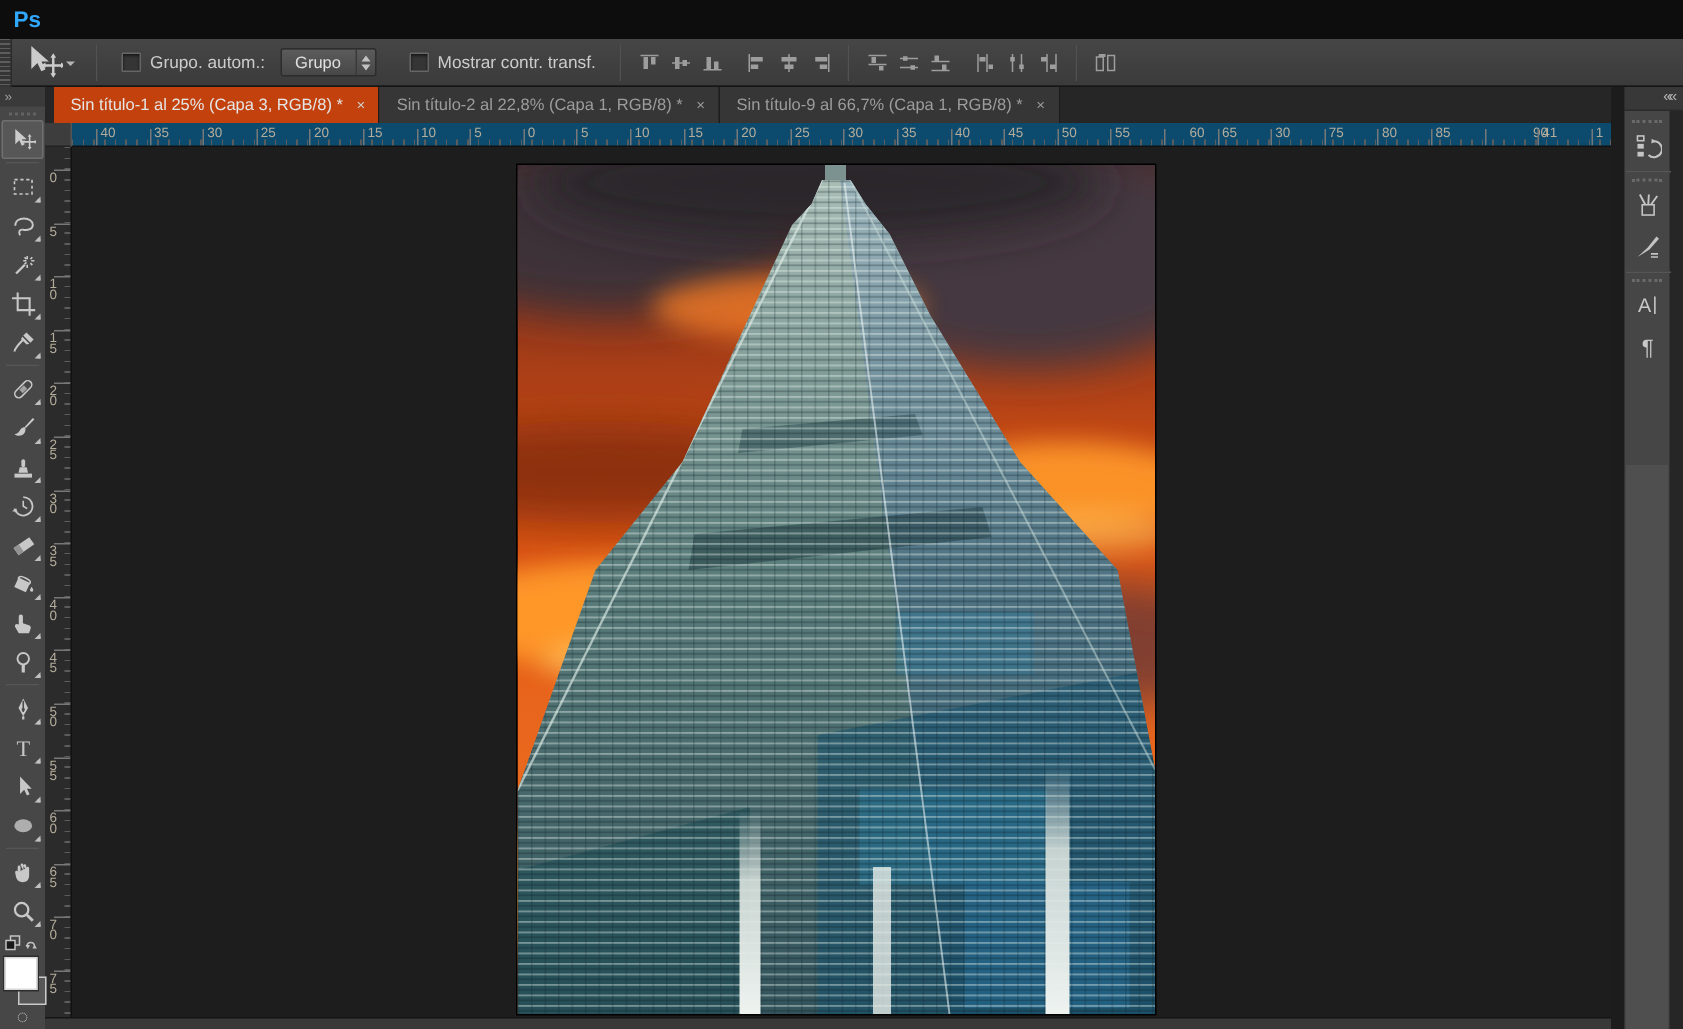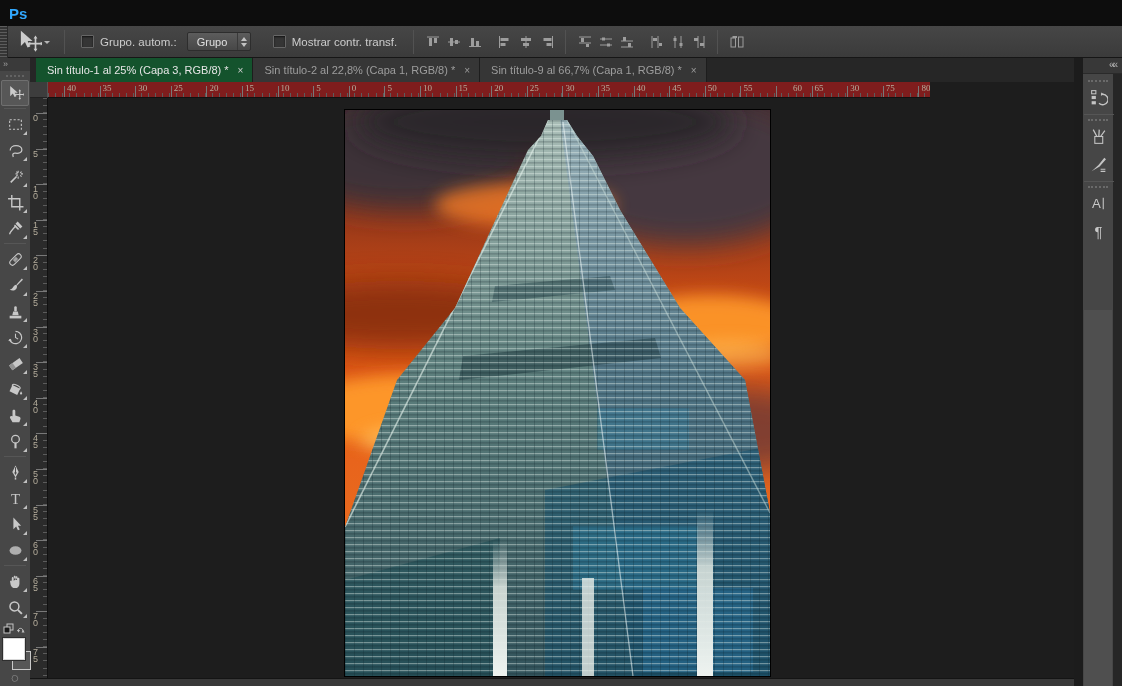--- a/index.html
+++ b/index.html
@@ -34,30 +34,30 @@
   .vsep { width:1px; height:24px; background:#2b2b2b; border-right:1px solid #525252; margin:0 8px; }
   .align-btn { width:21px; height:24px; display:flex; align-items:center; justify-content:center; }
   .align-btn svg { width:16px; height:14px; }
   .gap8 { width:9px; }
 
   
   #tabbar { left:30px; top:58px; width:1044px; height:24px; background:#262626;
     display:flex; align-items:flex-end; z-index:20; }
   .tab { height:24px; display:flex; align-items:center; padding:0 9px 0 11px; font-size:11px;
     background:#363636; color:#9d9d9d; border-right:1px solid #1d1d1d; cursor:default; white-space:nowrap; }
-  .tab.active { background:#14532d; color:#e6e6e6; }
+  .tab.active { background:#c2410c; color:#e6e6e6; }
   .tab .close { margin-left:9px; font-size:10px; color:#9a9a9a; }
   .tab.active .close { color:#cfcfcf; }
   .tab-lead { width:6px; height:24px; }
 
   
   #ruler-corner { left:30px; top:82px; width:18px; height:16px; background:#3d3d3d;
     border-right:1px solid #555; border-bottom:1px solid #222; z-index:21; }
-  #hruler { left:48px; top:82px; width:882px; height:16px; background:#7f1d1d;
-    border-bottom:1px solid #111; overflow:hidden; z-index:21;font-family:Liberation Serif, serif; }
+  #hruler { left:48px; top:82px; width:1026px; height:16px; background:#0c4a6e;
+    border-bottom:1px solid #111; overflow:hidden; z-index:21; }
   #hruler .minor { position:absolute; bottom:0; left:0; right:0; height:4px;
     background:repeating-linear-gradient(to right,#5c5c5c 0 1px,transparent 1px 7.12px); }
   .h-major { position:absolute; bottom:0; width:1px; height:11px; background:#787878; }
   .h-lab { position:absolute; top:1px; font-size:9px; color:#b5ad9c; }
   #vruler { left:30px; top:98px; width:18px; height:588px; background:#2b2b2b;
     border-right:1px solid #111; overflow:hidden; z-index:21; }
   #vruler .minor { position:absolute; right:0; top:0; bottom:0; width:4px;
     background:repeating-linear-gradient(to bottom,#5c5c5c 0 1px,transparent 1px 7.12px); }
   .v-major { position:absolute; right:0; height:1px; width:11px; background:#787878; }
   .v-lab { position:absolute; left:3px; font-size:9px; line-height:7px; color:#b5ad9c; white-space:pre-line; }

